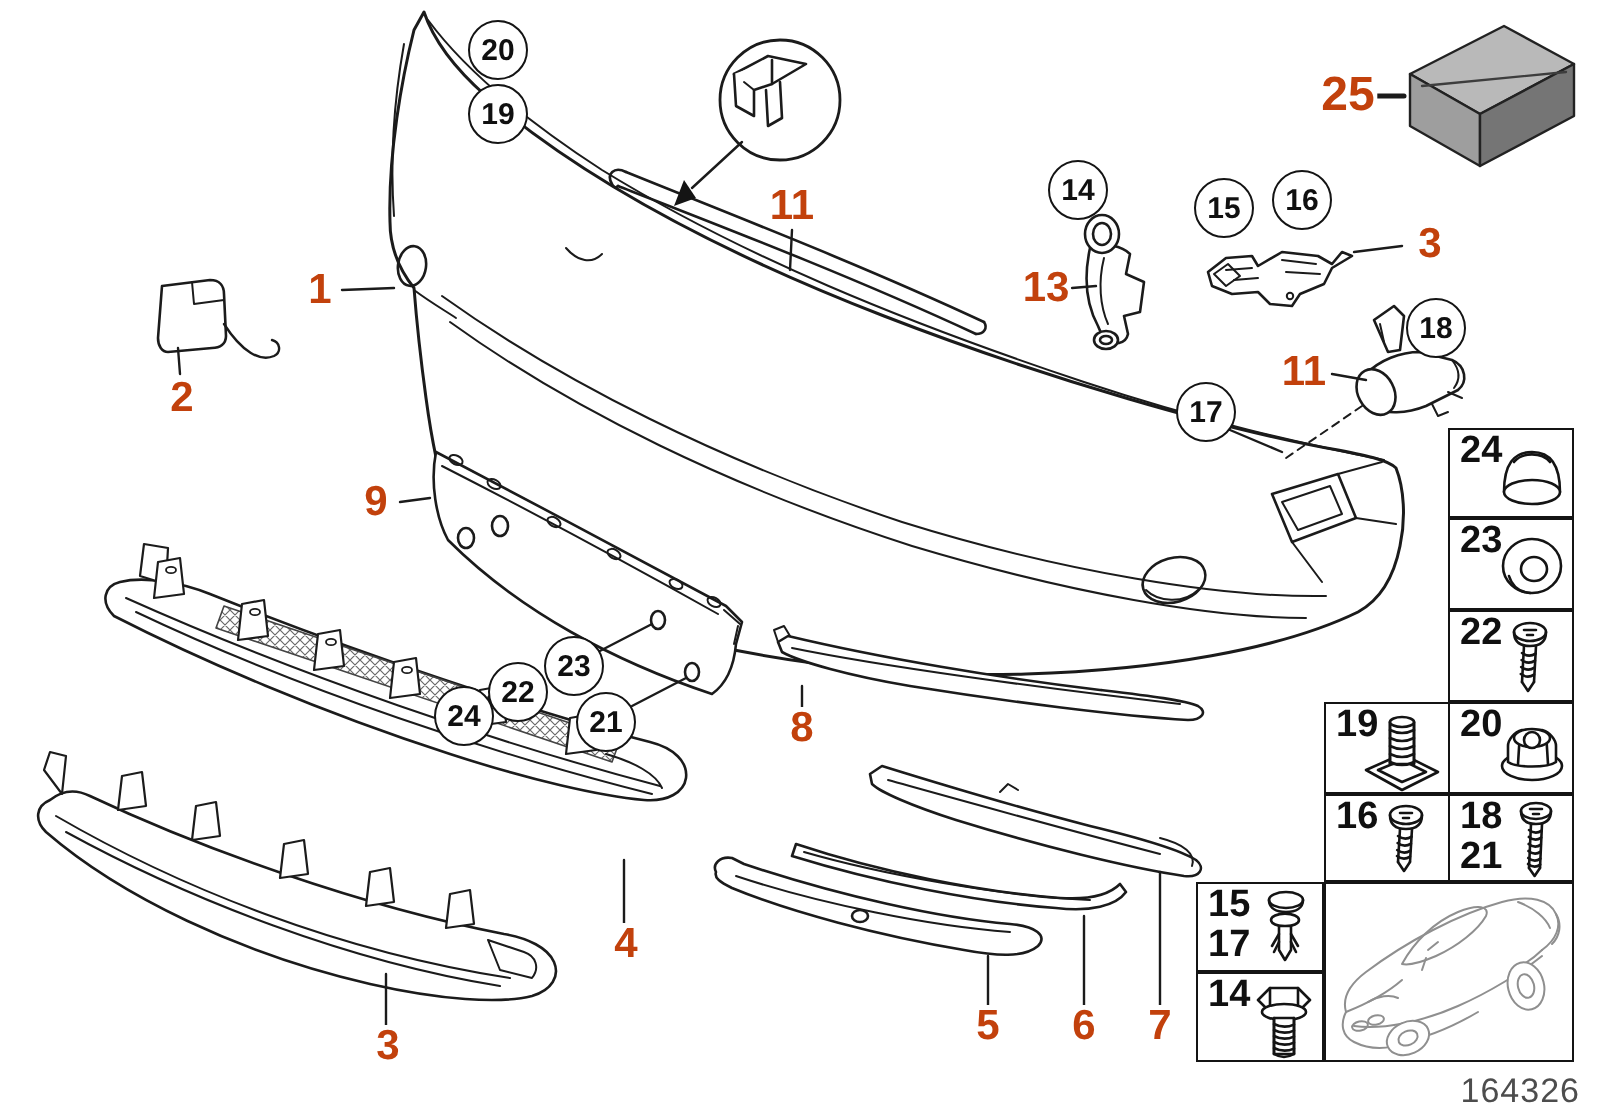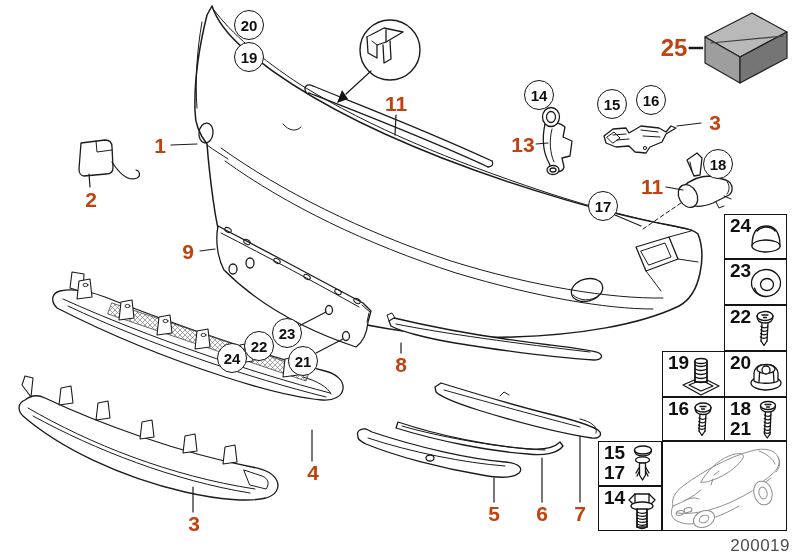--- a/index.html
+++ b/index.html
@@ -352,14 +352,14 @@
       <div class="lbl" style="left: 652px; top: 186px;">11</div>
       <div class="lbl bold" style="left: 674px; top: 48px;">25</div>
       <div class="lbl" style="left: 401px; top: 364px;">8</div>
       <div class="lbl" style="left: 313px; top: 472px;">4</div>
       <div class="lbl" style="left: 194px; top: 523px;">3</div>
       <div class="lbl" style="left: 494px; top: 513px;">5</div>
       <div class="lbl" style="left: 542px; top: 513px;">6</div>
       <div class="lbl" style="left: 580px; top: 513px;">7</div>
     </div>
 
-  <div class="fig-num">200019</div>
+  <div class="fig-num">164326</div>
 </div>
 
 </body></html>

